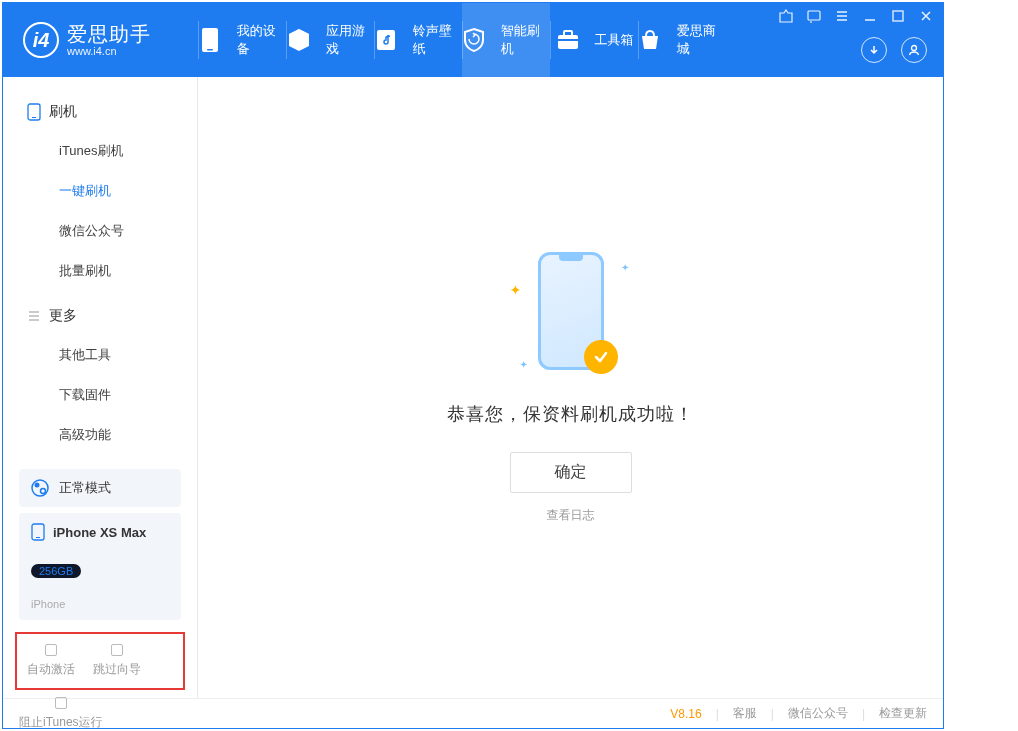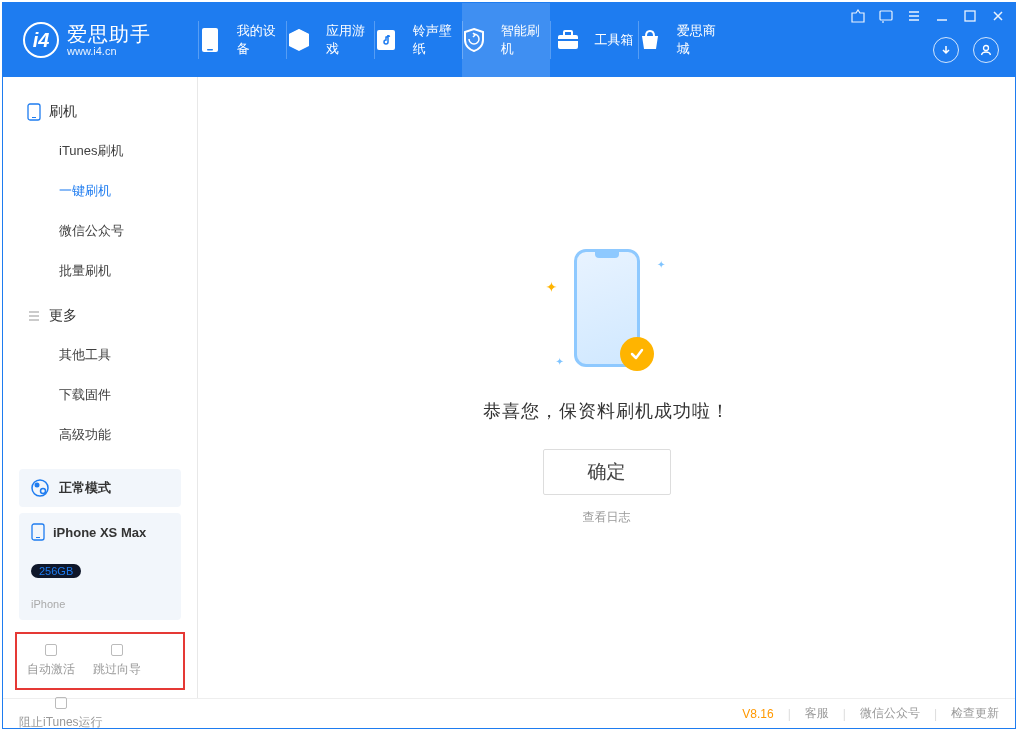--- a/index.html
+++ b/index.html
@@ -1,17 +1,17 @@
 <!DOCTYPE html>
 <html><head>
 <meta charset="utf-8">
 <style>
 * { margin: 0; padding: 0; box-sizing: border-box; font-family: "Microsoft YaHei", sans-serif; }
 body { background: #fff; width: 1018px; height: 731px; overflow: hidden; }
-.window { width: 1014px; height: 727px; margin: 2px; border: 1px solid #1e7cf0; display: flex; flex-direction: column; background: #fff; }
+.window { width: 942px; height: 727px; margin: 2px; border: 1px solid #1e7cf0; display: flex; flex-direction: column; background: #fff; }
 .titlebar { height: 74px; background: linear-gradient(to right, #1e7cf0, #1e7cf0); display: flex; align-items: stretch; color: #fff; }
 .logo-area { width: 195px; display: flex; align-items: center; padding-left: 20px; gap: 8px; }
 .logo-circle { width: 36px; height: 36px; border: 2px solid #fff; border-radius: 50%; display: flex; align-items: center; justify-content: center; font-size: 20px; font-weight: bold; font-style: italic; }
 .logo-text { display: flex; flex-direction: column; line-height: 1.1; }
 .logo-title { font-size: 20px; font-weight: 500; letter-spacing: 1px; }
 .logo-sub { font-size: 11px; opacity: 0.9; }
 .nav-tabs { display: flex; height: 100%; }
 .nav-tab { width: 88px; display: flex; align-items: center; justify-content: center; gap: 14px; font-size: 13px; cursor: pointer; position: relative; }
 .nav-tab.active { background: rgba(255,255,255,0.15); }
 .nav-tab.sep::before { content: ""; position: absolute; left: 0; top: 18px; bottom: 18px; width: 1px; background: rgba(255,255,255,0.25); }
@@ -21,39 +21,39 @@
 .win-controls span { cursor: pointer; }
 .user-controls { display: flex; gap: 14px; align-items: center; margin-right: 6px; margin-top: 4px; }
 .circ-btn { width: 26px; height: 26px; border: 1.5px solid rgba(255,255,255,0.8); border-radius: 50%; display: flex; align-items: center; justify-content: center; cursor: pointer; }
 .body-area { flex: 1; display: flex; min-height: 0; }
 .sidebar { width: 195px; border-right: 1px solid #e8e8e8; display: flex; flex-direction: column; padding-top: 18px; }
 .side-section { padding: 0 0 8px 0; }
 .side-header { display: flex; align-items: center; gap: 8px; padding: 8px 0 10px 24px; font-size: 14px; color: #333; font-weight: 500; }
 .side-item { padding: 11px 0 11px 56px; font-size: 13px; color: #404040; cursor: pointer; }
 .side-item.active { color: #1e7cf0; }
 .sidebar-bottom { margin-top: auto; }
-.status-card { margin: 6px 16px; background: #f2f6fb; border-radius: 4px; padding: 10px 12px; display: flex; align-items: center; gap: 10px; font-size: 13px; color: #333; font-weight: bold; }
+.status-card { margin: 6px 16px; background: #f2f6fb; border-radius: 4px; padding: 10px 12px; display: flex; align-items: center; gap: 10px; font-size: 13px; color: #333; }
 .device-card { margin: 6px 16px 12px; background: #f2f6fb; border-radius: 4px; padding: 10px 12px; }
 .device-name { font-size: 13px; font-weight: 600; color: #333; margin-bottom: 20px; display: flex; align-items: center; gap: 8px; }
 .badge { display: inline-block; background: #0f172a; color: #1e7cf0; font-size: 11px; padding: 1px 8px; border-radius: 9px; margin-bottom: 20px; }
 .device-type { font-size: 11px; color: #aaa; }
 .checkbox-row { border: 2px solid #e53935; margin: 6px 12px 10px; padding: 10px 10px; display: flex; gap: 18px; font-size: 12px; color: #999; }
 .cb { display: flex; align-items: center; gap: 5px; flex-direction: column; }
 .cb-box { width: 12px; height: 12px; border: 1px solid #bbb; border-radius: 2px; }
 .main { flex: 1; position: relative; display: flex; flex-direction: column; align-items: center; justify-content: center; }
 .phone-illus { position: relative; width: 130px; height: 130px; margin-bottom: 20px; }
 .phone-body { position: absolute; left: 32px; top: 0; width: 66px; height: 118px; border: 3px solid #8ec9ff; border-radius: 12px; background: linear-gradient(160deg,#e8f3ff,#d0e8ff); }
 .phone-notch { position: absolute; top: 0; left: 50%; transform: translateX(-50%); width: 24px; height: 6px; background: #8ec9ff; border-radius: 0 0 4px 4px; }
 .check-badge { position: absolute; right: 18px; bottom: 8px; width: 34px; height: 34px; background: #ffb400; border-radius: 50%; display: flex; align-items: center; justify-content: center; }
 .sparkle { position: absolute; color: #ffb400; font-size: 14px; }
 .sparkle.s1 { left: 4px; top: 30px; }
 .sparkle.s2 { right: 6px; top: 10px; font-size: 10px; color:#7fc4ff;}
 .sparkle.s3 { left: 14px; bottom: 12px; font-size: 10px; color:#7fc4ff;}
 .success-msg { font-size: 18px; color: #333; letter-spacing: 1px; margin-bottom: 26px; }
-.ok-btn { border: 1px solid #ddd; background: #fff; padding: 9px 44px; font-size: 19px; color: #444; cursor: pointer; border-radius: 2px; margin-bottom: 14px; }
+.ok-btn { border: 1px solid #ddd; background: #fff; padding: 9px 44px; font-size: 16px; color: #444; cursor: pointer; border-radius: 2px; margin-bottom: 14px; }
 .log-link { font-size: 12px; color: #999; cursor: pointer; }
 .footer { height: 30px; border-top: 1px solid #eee; display: flex; align-items: center; padding: 0 16px; font-size: 12px; color: #999; gap: 8px; }
 .footer-right { margin-left: auto; display: flex; align-items: center; gap: 14px; }
 .footer-sep { color: #ddd; }
 .version { color: #ff9800; }
 .flink { cursor: pointer; }
 svg { display: block; }
 </style>
 </head>
 <body>

